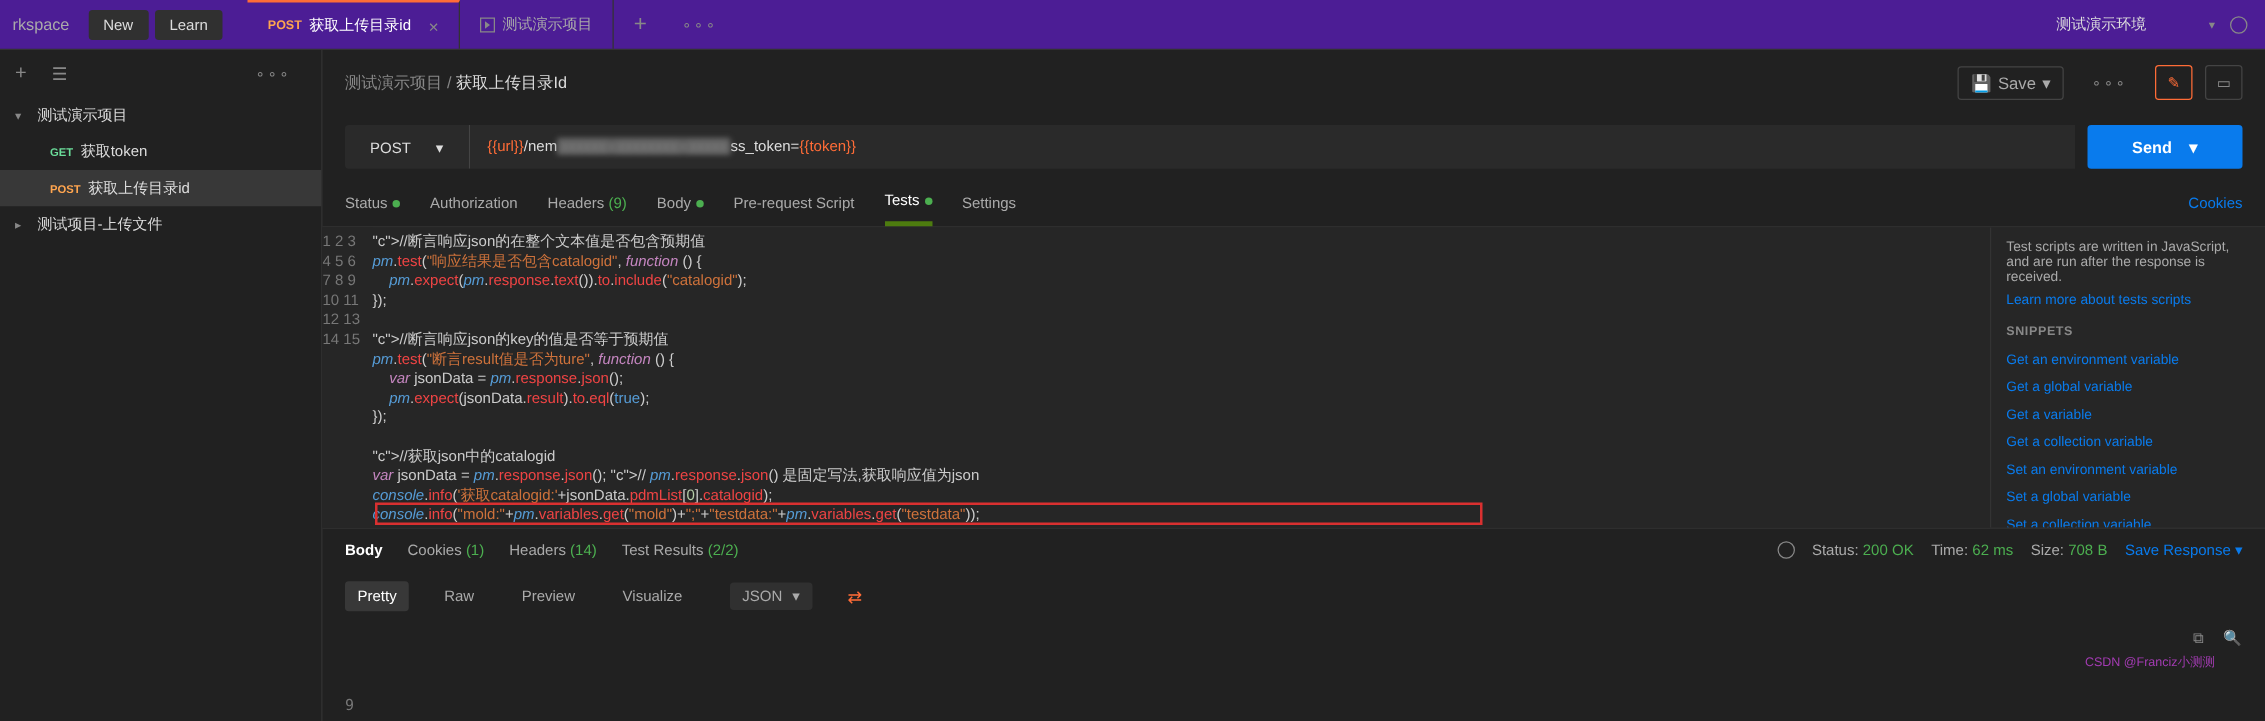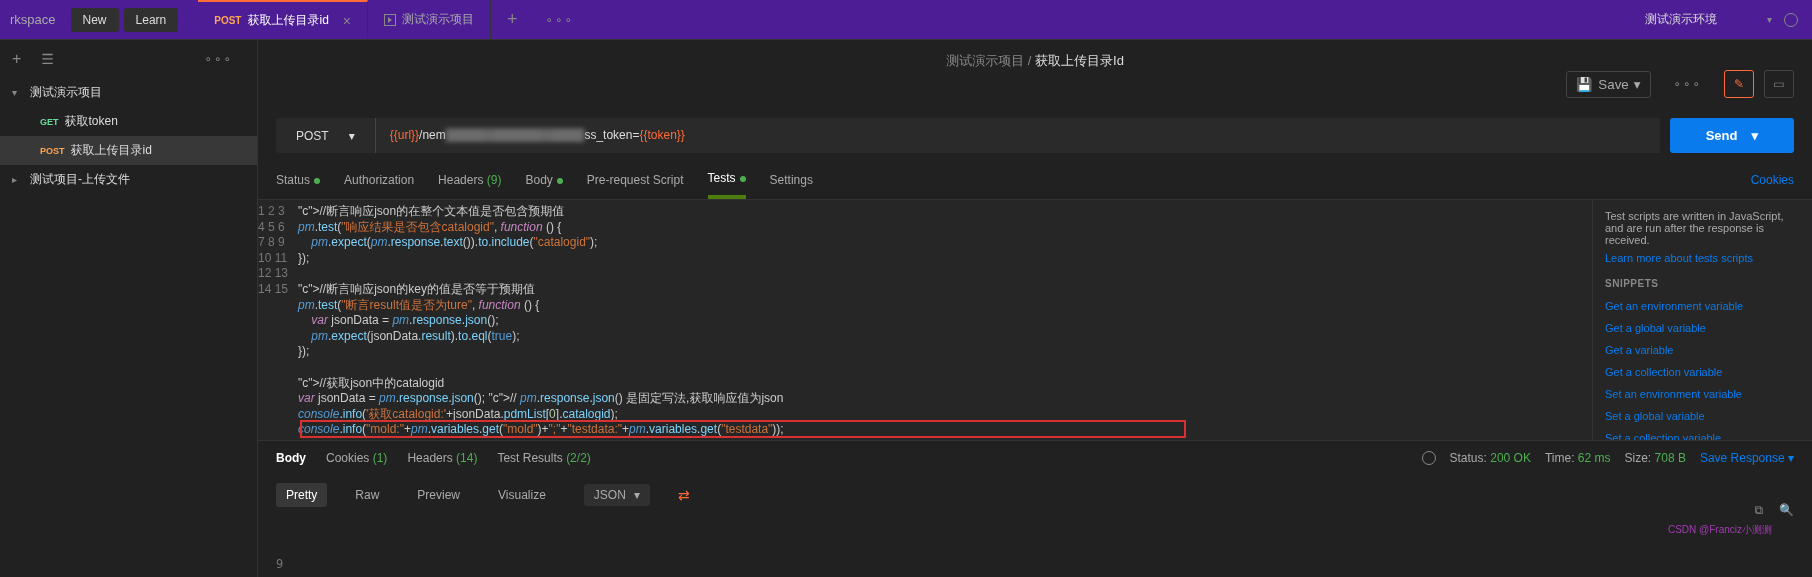--- a/index.html
+++ b/index.html
@@ -28,21 +28,21 @@
 .sidebar-top .filter { color:#888; font-size:14px; }
 .sidebar-top .dots { margin-left:auto; }
 .tree-item { display:flex; align-items:center; padding:6px 12px; color:#ddd; gap:6px; font-size:12px; }
 .tree-item.nested { padding-left:40px; }
 .tree-item.selected { background:#383838; }
 .tree-item .chev { color:#888; font-size:10px; width:12px; }
 .method-get { color:#6bdd9a; font-size:9px; font-weight:600; }
 .method-post-sm { color:#ffa54f; font-size:9px; font-weight:600; }
 
 .content { flex:1; display:flex; flex-direction:column; }
-.breadcrumb-row { display:flex; align-items:center; padding:12px 18px; gap:0;flex-direction:column; }
+.breadcrumb-row { display:flex; align-items:center; padding:12px 18px; gap:0; }
 .breadcrumb { color:#888; font-size:13px; }
 .breadcrumb .cur { color:#ddd; }
 .bc-actions { margin-left:auto; display:flex; align-items:center; gap:10px; }
 .save-btn { background:transparent; border:1px solid #444; color:#aaa; padding:5px 10px; border-radius:3px; display:flex; align-items:center; gap:5px; }
 .icon-box { width:30px; height:28px; border:1px solid #444; border-radius:3px; display:flex; align-items:center; justify-content:center; color:#888; }
 .icon-box.orange { border-color:#ff6c37; color:#ff6c37; }
 
 .url-row { display:flex; padding:8px 18px; gap:0; }
 .method-select { background:#2a2a2a; color:#ddd; border:none; padding:10px 20px; border-radius:3px 0 0 3px; font-size:12px; display:flex; align-items:center; gap:20px; border-right:1px solid #444; }
 .url-field { flex:1; background:#2a2a2a; color:#ddd; padding:10px 14px; font-size:12px; font-family:monospace; }
@@ -57,21 +57,21 @@
 .req-tab .count { color:#4caf50; }
 .cookies-link { margin-left:auto; color:#097bed; font-size:12px; }
 
 .editor-wrap { display:flex; height:240px; }
 .code-editor { flex:1; display:flex; background:#262626; font-family:Consolas,monospace; font-size:12px; overflow:hidden; position:relative; }
 .gutter { width:40px; background:#262626; color:#777; text-align:left; padding:4px 8px 4px 0; line-height:15.6px; }
 .code-lines { flex:1; padding:4px 0; line-height:15.6px; white-space:pre; }
 .code-lines .s { color:#ce723b; }
 .code-lines .k { color:#c586c0; font-style:italic; }
 .code-lines .f { color:#569cd6; font-style:italic; }
-.code-lines .m { color:#7dd3fc; }
+.code-lines .m { color:#ef4444; }
 .code-lines .n { color:#b5cea8; }
 .code-lines .b { color:#569cd6; }
 .red-box { position:absolute; border:2px solid #d93030; left:42px; top:220px; width:886px; height:18px; pointer-events:none; }
 
 .side-help { width:220px; padding:10px 12px; background:#262626; border-left:1px solid #333; font-size:11px; color:#aaa; overflow:hidden; }
 .side-help .link { color:#097bed; display:block; margin-top:6px; }
 .side-help .hdr { color:#888; font-size:10px; font-weight:600; margin:14px 0 6px; letter-spacing:0.5px; }
 .side-help .snippet { color:#097bed; display:block; padding:5px 0; font-size:11px; }
 
 .resp-tabs { display:flex; padding:10px 18px; border-top:1px solid #333; gap:20px; align-items:center; font-size:12px; }

